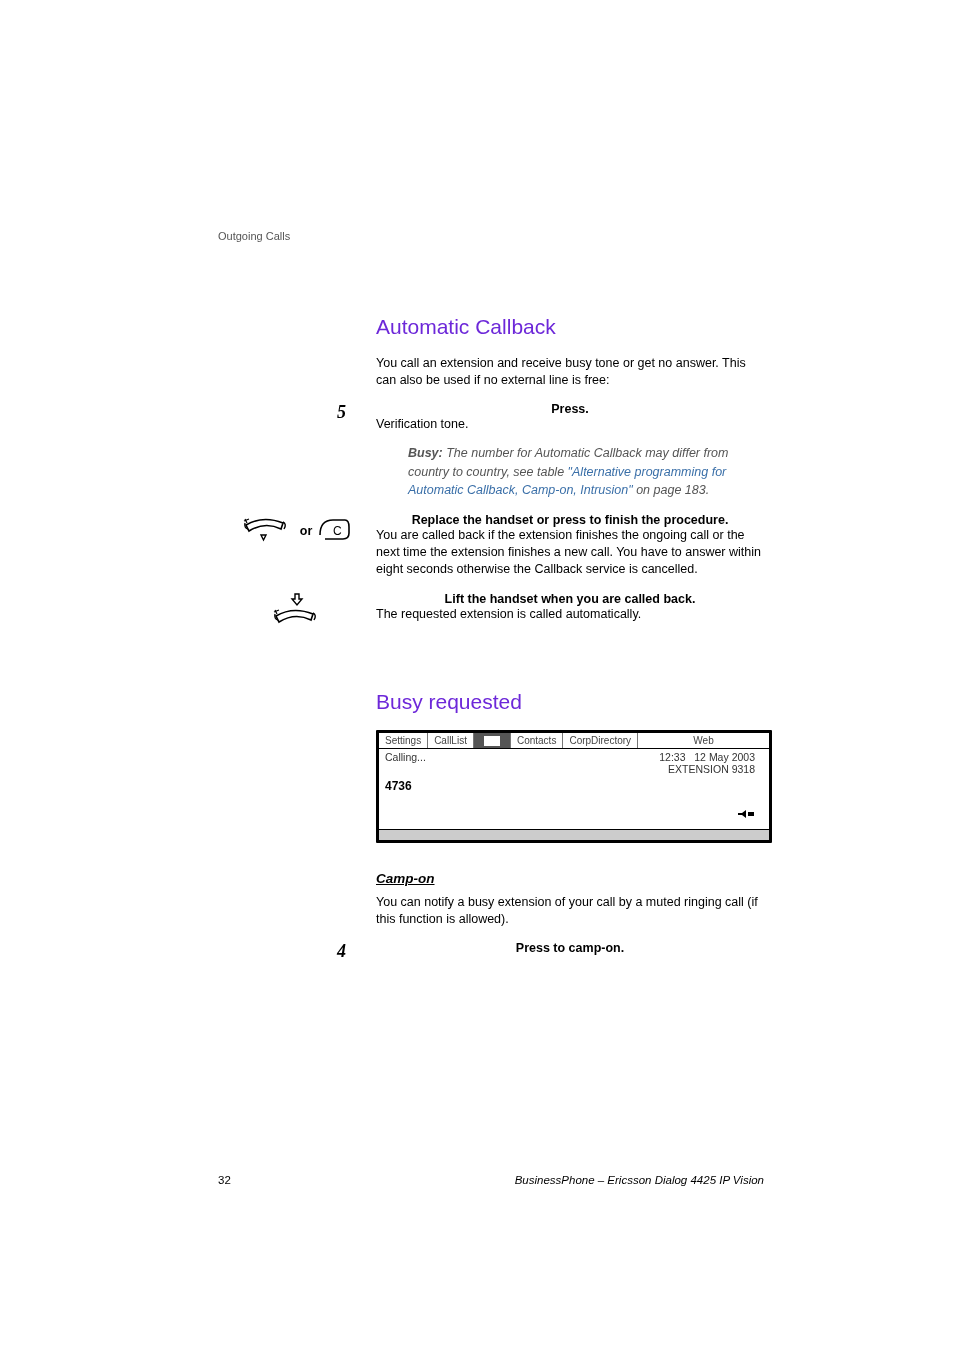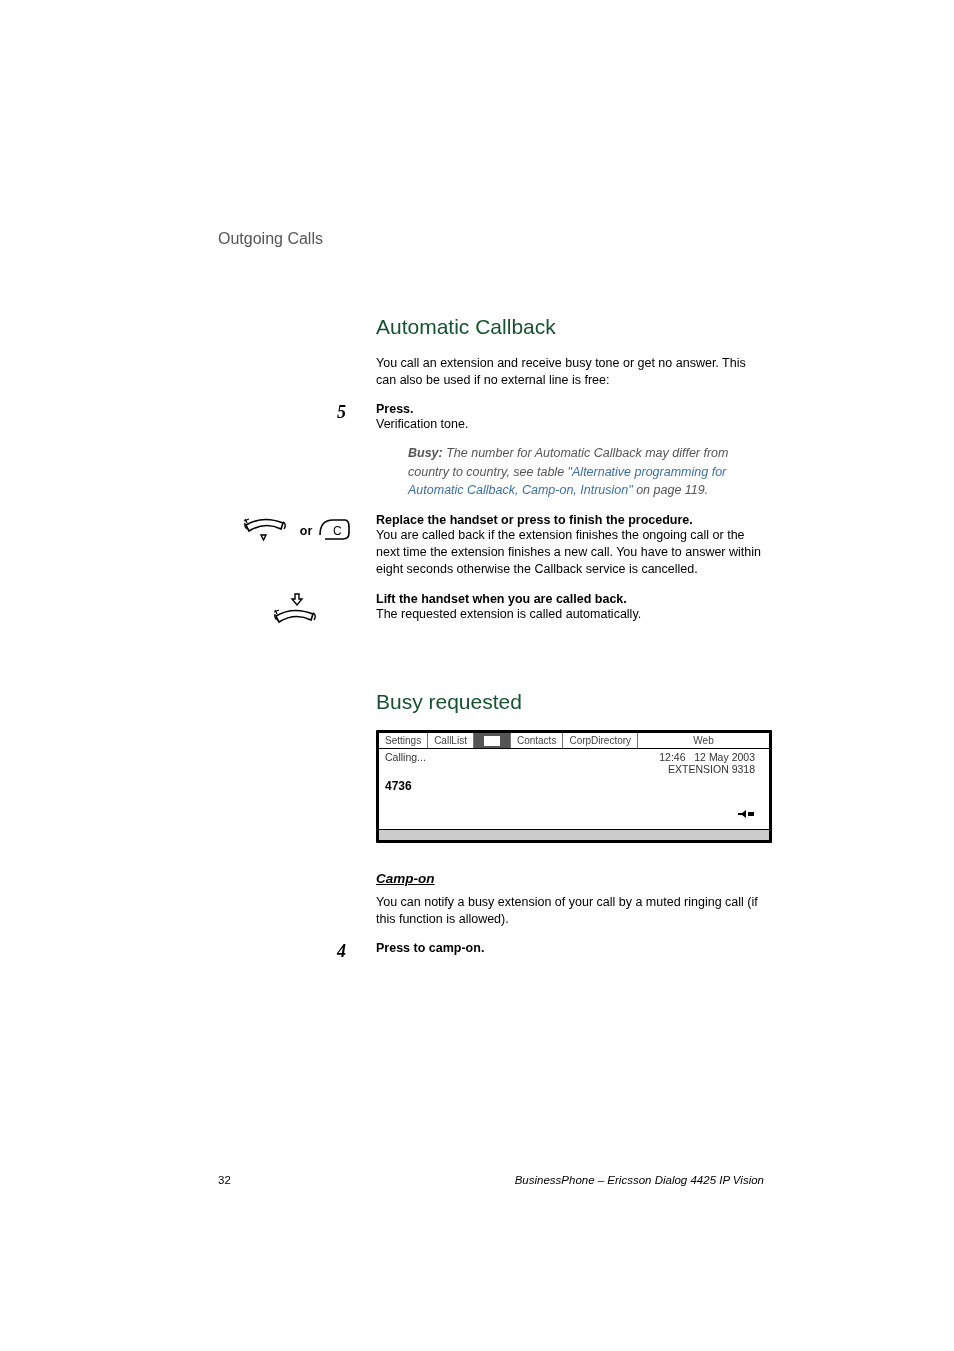--- a/index.html
+++ b/index.html
@@ -13,38 +13,38 @@
     position: relative;
     box-sizing: border-box;
   }
   .page {
     padding: 230px 190px 0 218px;
     position: relative;
     height: 100%;
     box-sizing: border-box;
   }
   .header-small {
-    font-size: 16px;
+    font-size: 11px;
     color: #555;
     position: absolute;
     top: 230px;
     left: 218px;
     text-align: center;
   }
   .content {
     margin-top: 85px;
   }
   .content-col {
     margin-left: 158px;
   }
   h2 {
     font-size: 21px;
     font-weight: normal;
     margin: 0 0 16px 0;
-    color: #14532d;
+    color: #6d28d9;
   }
   .body-text {
     font-size: 12.5px;
     line-height: 1.35;
     margin: 0 0 13px 0;
   }
   .step-row {
     display: flex;
     align-items: flex-start;
     margin-bottom: 4px;
@@ -61,20 +61,21 @@
     font-style: italic;
     font-weight: bold;
     font-family: Georgia, serif;
   }
   .step-body {
     flex: 1;
   }
   .bold {
     font-weight: bold;
     font-size: 12.5px;
+    text-align: center;
   }
   .small {
     font-size: 12.5px;
     line-height: 1.35;
   }
   .note-block {
     margin-left: 32px;
     margin-top: 10px;
     margin-bottom: 10px;
   }
@@ -214,21 +215,21 @@
     <div class="step-row">
       <div class="step-num">
         <span class="step-num-label">5</span>
       </div>
       <div class="step-body">
         <div class="bold">Press.</div>
         <div class="small">Verification tone.</div>
 
         <div class="note-block">
           <span class="note">
-            <span class="note-bold">Busy:</span><span> The number for Automatic Callback may differ from country to country, see table </span><span class="link">"Alternative programming for Automatic Callback, Camp-on, Intrusion"</span><span> on page 119.</span>
+            <span class="note-bold">Busy:</span><span> The number for Automatic Callback may differ from country to country, see table </span><span class="link">"Alternative programming for Automatic Callback, Camp-on, Intrusion"</span><span> on page 183.</span>
           </span>
         </div>
       </div>
     </div>
 
     <div class="icon-row">
       <div class="icon-col">
         <span class="svg-icon">
           <svg width="52" height="30" viewBox="0 0 52 30">
             <path d="M 3 12 Q 20 2 40 10 L 38 16 Q 22 8 6 18 Z" fill="none" stroke="#000" stroke-width="1.6"></path>
@@ -283,21 +284,21 @@
           <span class="tab sep">CallList</span>
           <span class="tab active sep"><span class="tab-icon"></span></span>
           <span class="tab sep">Contacts</span>
           <span class="tab sep">CorpDirectory</span>
           <span class="tab" style="flex:1;text-align:center;">Web</span>
         </div>
         <div class="disp-body">
           <div class="disp-line1">
             <span class="disp-left">Calling...</span>
             <span class="disp-right">
-              <span>12:46</span>&nbsp;&nbsp;&nbsp;<span>12 May 2003</span>
+              <span>12:33</span>&nbsp;&nbsp;&nbsp;<span>12 May 2003</span>
             </span>
           </div>
           <div class="disp-ext">EXTENSION 9318</div>
           <div class="disp-num">4736</div>
           <div class="disp-icon-row">
             <span>
               <svg width="18" height="10" viewBox="0 0 18 10">
                 <path d="M 1 4 L 5 4 L 9 1 L 9 9 L 5 6 L 1 6 Z" fill="#000"></path>
                 <rect x="11" y="3" width="6" height="4" fill="#000"></rect>
               </svg>

